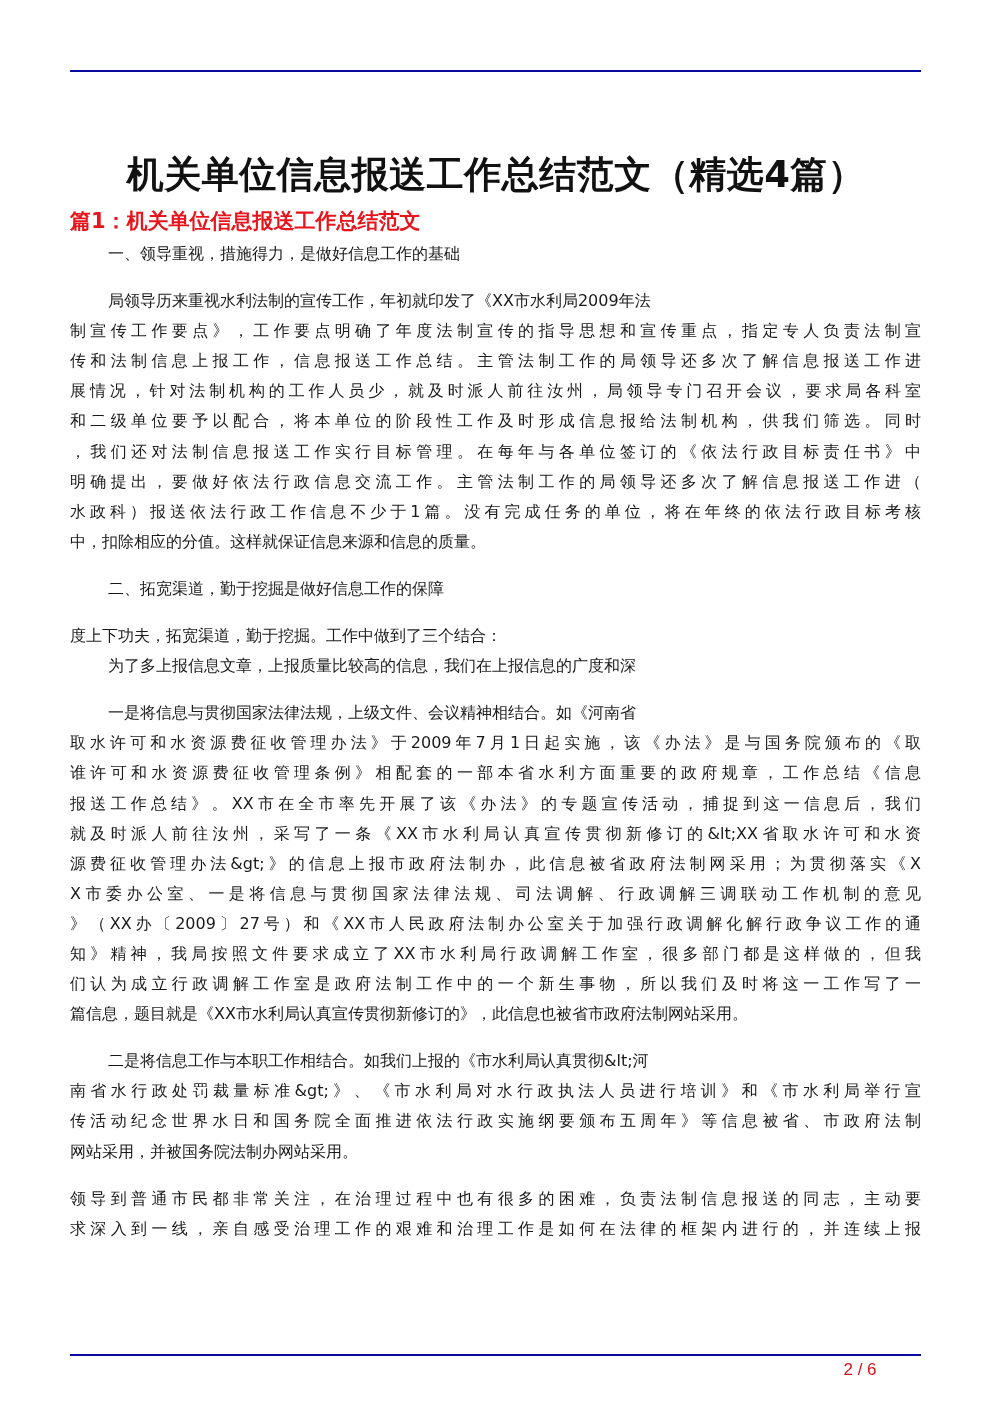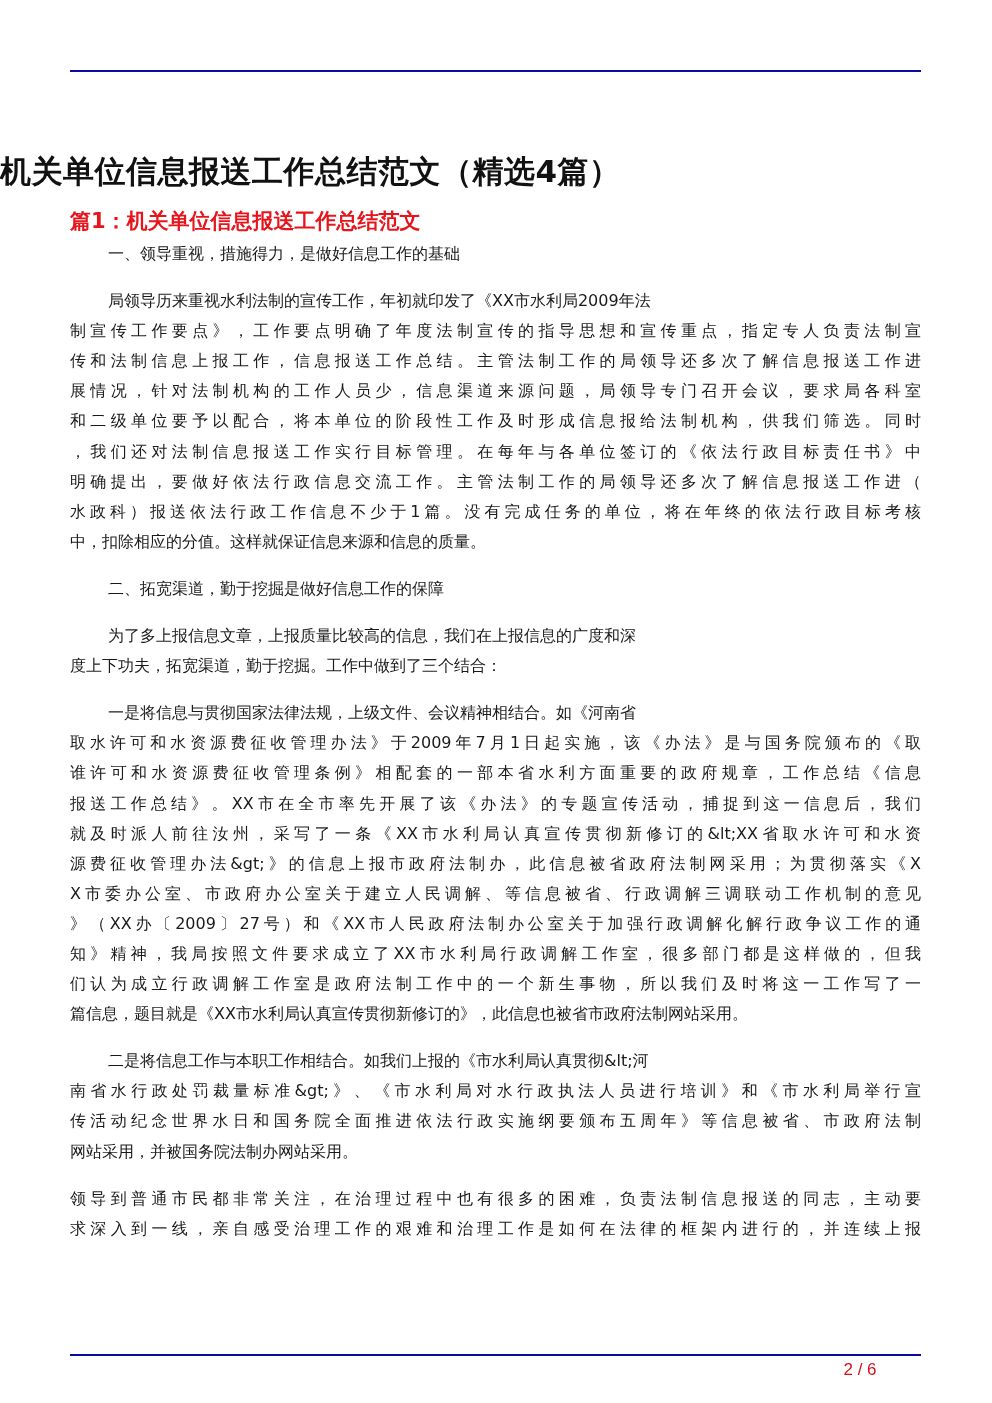--- a/index.html
+++ b/index.html
@@ -23,22 +23,22 @@
       background: #0a0aa0;
     }
     .rule.top { top: 70px; }
     .rule.bottom { top: 1354px; }
 
     .doc-title {
       position: absolute;
       top: 130px;
       left: 0;
       width: 992px;
-      text-align: left;
-      font-size: 31px;
+      text-align: center;
+      font-size: 37px;
       line-height: 40px;
       color: #111111;
       letter-spacing: 0.5px;
     }
     .section-heading {
       position: absolute;
       top: 188px;
       left: 70px;
       font-size: 21px;
       line-height: 32px;
@@ -94,42 +94,42 @@
 <h2 class="section-heading">篇1：机关单位信息报送工作总结范文</h2>
 
 <div class="body" id="doc-body">
     <p class="para heading-para">
       <span class="line first last">一、领导重视，措施得力，是做好信息工作的基础</span>
     </p>
     <p class="para">
       <span class="line first">局领导历来重视水利法制的宣传工作，年初就印发了《XX市水利局2009年法</span>
       <span class="line">制宣传工作要点》，工作要点明确了年度法制宣传的指导思想和宣传重点，指定专人负责法制宣</span>
       <span class="line">传和法制信息上报工作，信息报送工作总结。主管法制工作的局领导还多次了解信息报送工作进</span>
-      <span class="line">展情况，针对法制机构的工作人员少，信息渠道来源问题，局领导专门召开会议，要求局各科室</span>
+      <span class="line">展情况，针对法制机构的工作人员少，就及时派人前往汝州，局领导专门召开会议，要求局各科室</span>
       <span class="line">和二级单位要予以配合，将本单位的阶段性工作及时形成信息报给法制机构，供我们筛选。同时</span>
       <span class="line">，我们还对法制信息报送工作实行目标管理。在每年与各单位签订的《依法行政目标责任书》中</span>
       <span class="line">明确提出，要做好依法行政信息交流工作。主管法制工作的局领导还多次了解信息报送工作进（</span>
       <span class="line">水政科）报送依法行政工作信息不少于1篇。没有完成任务的单位，将在年终的依法行政目标考核</span>
       <span class="line last">中，扣除相应的分值。这样就保证信息来源和信息的质量。</span>
     </p>
     <p class="para heading-para">
       <span class="line first last">二、拓宽渠道，勤于挖掘是做好信息工作的保障</span>
     </p>
     <p class="para">
+      <span class="line last">度上下功夫，拓宽渠道，勤于挖掘。工作中做到了三个结合：</span>
       <span class="line first">为了多上报信息文章，上报质量比较高的信息，我们在上报信息的广度和深</span>
-      <span class="line last">度上下功夫，拓宽渠道，勤于挖掘。工作中做到了三个结合：</span>
     </p>
     <p class="para">
       <span class="line first">一是将信息与贯彻国家法律法规，上级文件、会议精神相结合。如《河南省</span>
       <span class="line">取水许可和水资源费征收管理办法》于2009年7月1日起实施，该《办法》是与国务院颁布的《取</span>
       <span class="line">谁许可和水资源费征收管理条例》相配套的一部本省水利方面重要的政府规章，工作总结《信息</span>
       <span class="line">报送工作总结》。XX市在全市率先开展了该《办法》的专题宣传活动，捕捉到这一信息后，我们</span>
       <span class="line">就及时派人前往汝州，采写了一条《XX市水利局认真宣传贯彻新修订的&amp;lt;XX省取水许可和水资</span>
       <span class="line">源费征收管理办法&amp;gt;》的信息上报市政府法制办，此信息被省政府法制网采用；为贯彻落实《X</span>
-      <span class="line">X市委办公室、市政府办公室关于建立人民调解、等信息被省、行政调解三调联动工作机制的意见</span>
+      <span class="line">X市委办公室、一是将信息与贯彻国家法律法规、司法调解、行政调解三调联动工作机制的意见</span>
       <span class="line">》（XX办〔2009〕27号）和《XX市人民政府法制办公室关于加强行政调解化解行政争议工作的通</span>
       <span class="line">知》精神，我局按照文件要求成立了XX市水利局行政调解工作室，很多部门都是这样做的，但我</span>
       <span class="line">们认为成立行政调解工作室是政府法制工作中的一个新生事物，所以我们及时将这一工作写了一</span>
       <span class="line last">篇信息，题目就是《XX市水利局认真宣传贯彻新修订的》，此信息也被省市政府法制网站采用。</span>
     </p>
     <p class="para">
       <span class="line first">二是将信息工作与本职工作相结合。如我们上报的《市水利局认真贯彻&amp;lt;河</span>
       <span class="line">南省水行政处罚裁量标准&amp;gt;》、《市水利局对水行政执法人员进行培训》和《市水利局举行宣</span>
       <span class="line">传活动纪念世界水日和国务院全面推进依法行政实施纲要颁布五周年》等信息被省、市政府法制</span>
       <span class="line last">网站采用，并被国务院法制办网站采用。</span>

